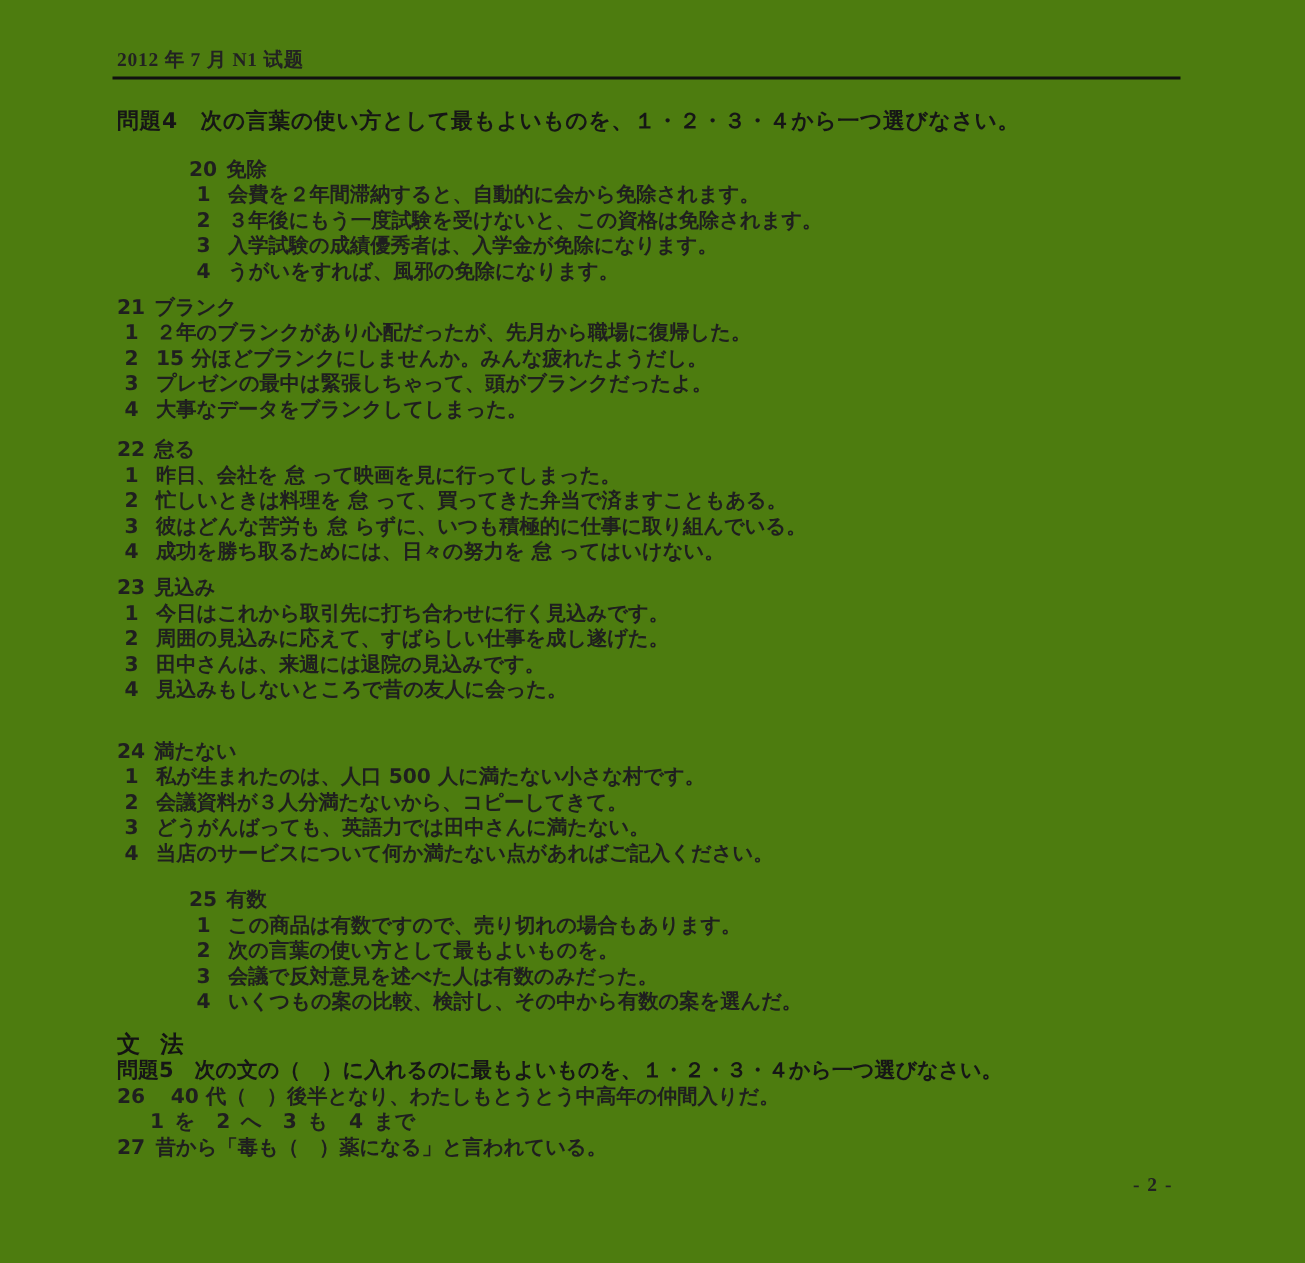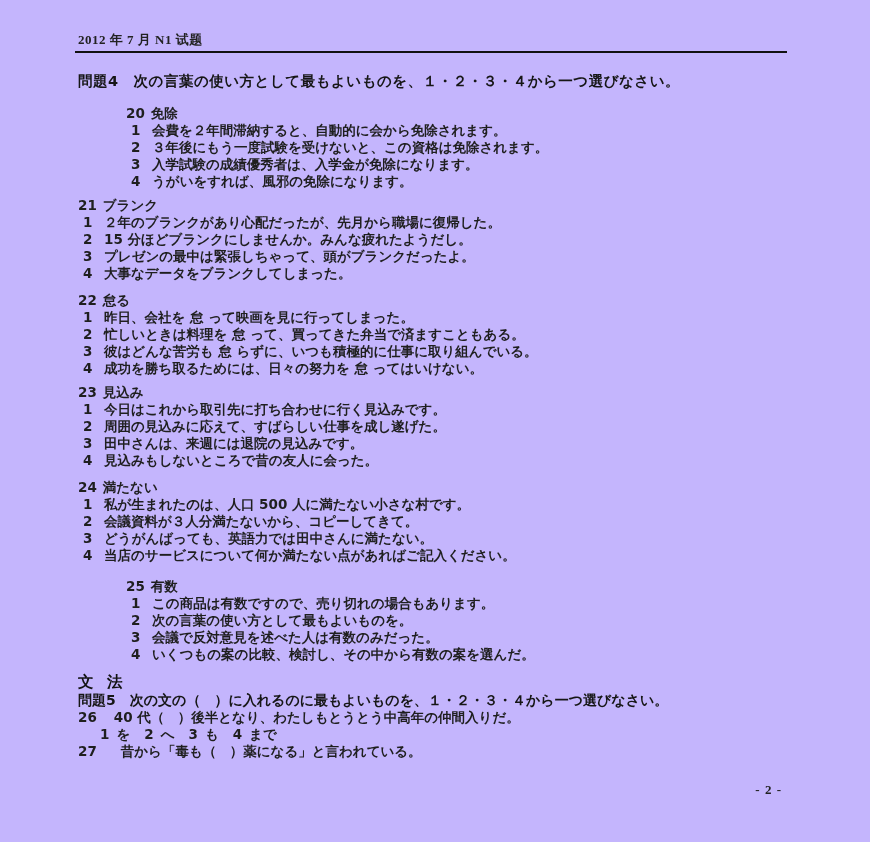--- a/index.html
+++ b/index.html
@@ -4,21 +4,21 @@
 <style>
   html, body {
     margin: 0;
     padding: 0;
     background: #ffffff;
   }
   .page {
     position: relative;
     width: 870px;
     height: 842px;
-    background: #c4b5fd;
+    background: #4d7c0f;
     font-family: "DejaVu Sans", sans-serif;
     color: #1f1f1f;
     overflow: hidden;
   }
   .content {
     position: absolute;
     left: 78px;
     top: 32px;
     width: 712px;
   }
@@ -42,21 +42,21 @@
     font-weight: bold;
     color: #161616;
     letter-spacing: 0.5px;
     line-height: 20px;
     white-space: nowrap;
   }
   .q-block { margin-top: 12px; }
   .mt7  { margin-top: 7px; }
   .mt10 { margin-top: 10px; }
   .mt14 { margin-top: 14px; margin-left: 48px; }
-  .mt19 { margin-top: 10px; }
+  .mt19 { margin-top: 24px; }
   .q-title {
     font-size: 13.5px;
     font-weight: bold;
     line-height: 17px;
     color: #1f1f1f;
   }
   .q-title .q-num { margin-right: 6px; }
   .opt {
     display: flex;
     padding-left: 5px;
@@ -80,21 +80,21 @@
   }
   .grammar-instruction {
     font-size: 14px;
     font-weight: bold;
     color: #161616;
     line-height: 18px;
     white-space: nowrap;
   }
   .g-q { font-size: 13.5px; font-weight: bold; line-height: 17px; }
   .g-stem { display: flex; white-space: nowrap; }
-  .g-num { flex: 0 0 auto; margin-right: 24px; }
+  .g-num { flex: 0 0 auto; margin-right: 7px; }
   .g-q.wide-gap .g-num { margin-right: 17px; text-align: center; }
   .g-opts {
     display: flex;
     padding-left: 22px;
     white-space: nowrap;
   }
   .g-opt { margin-right: 14px; text-align: center; }
   .g-opt .g-opt-num { margin-right: 7px; }
   .page-number {
     position: absolute;

